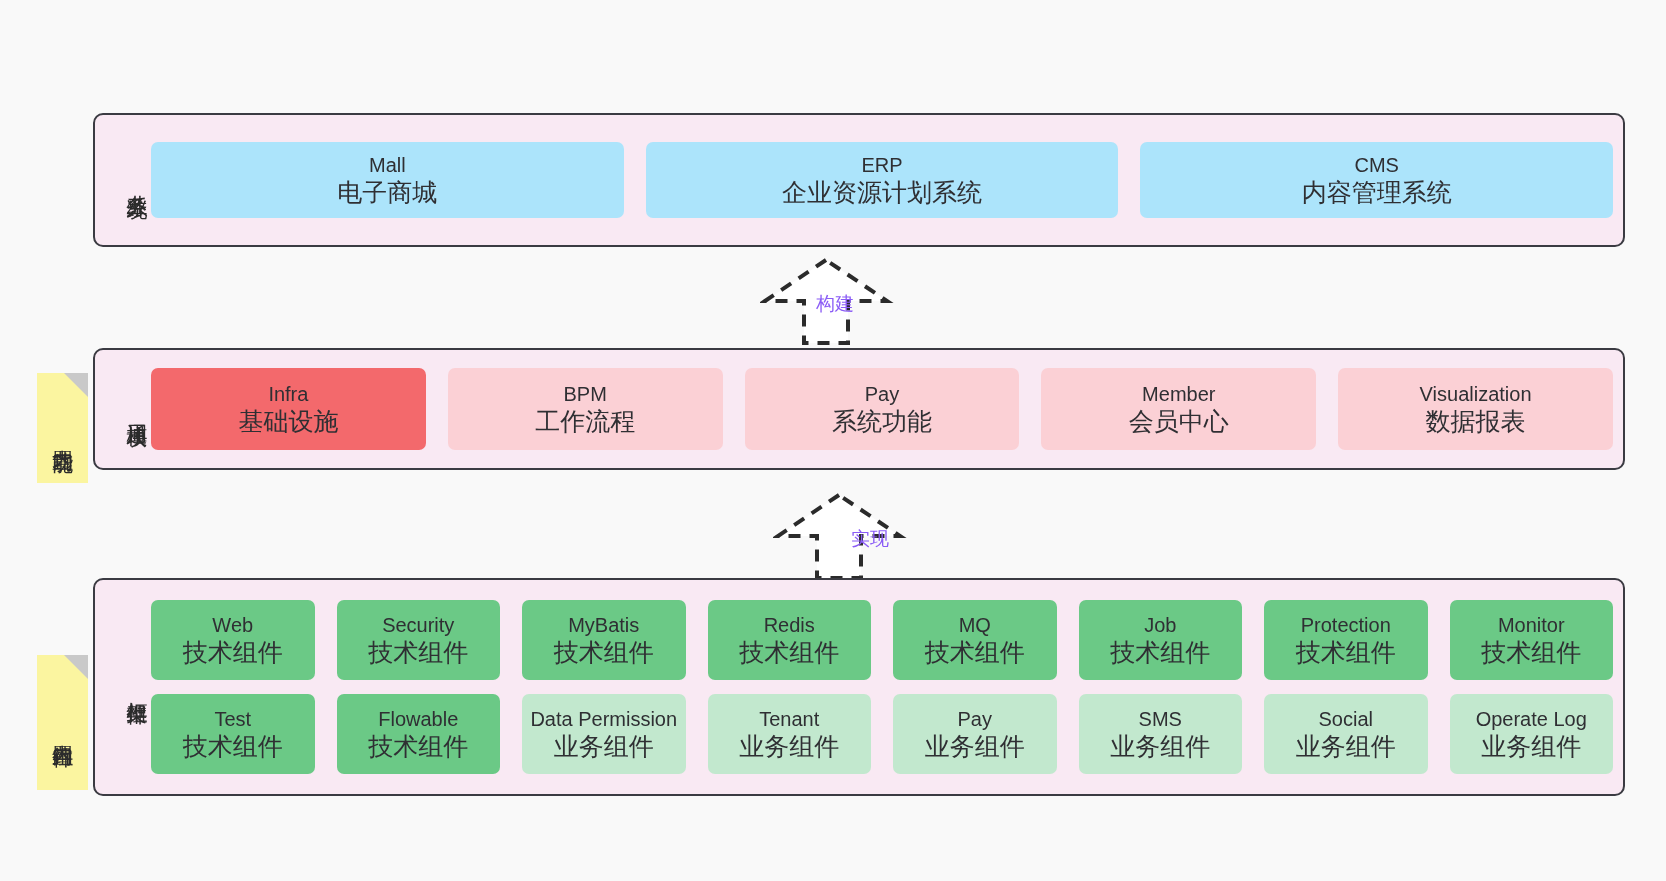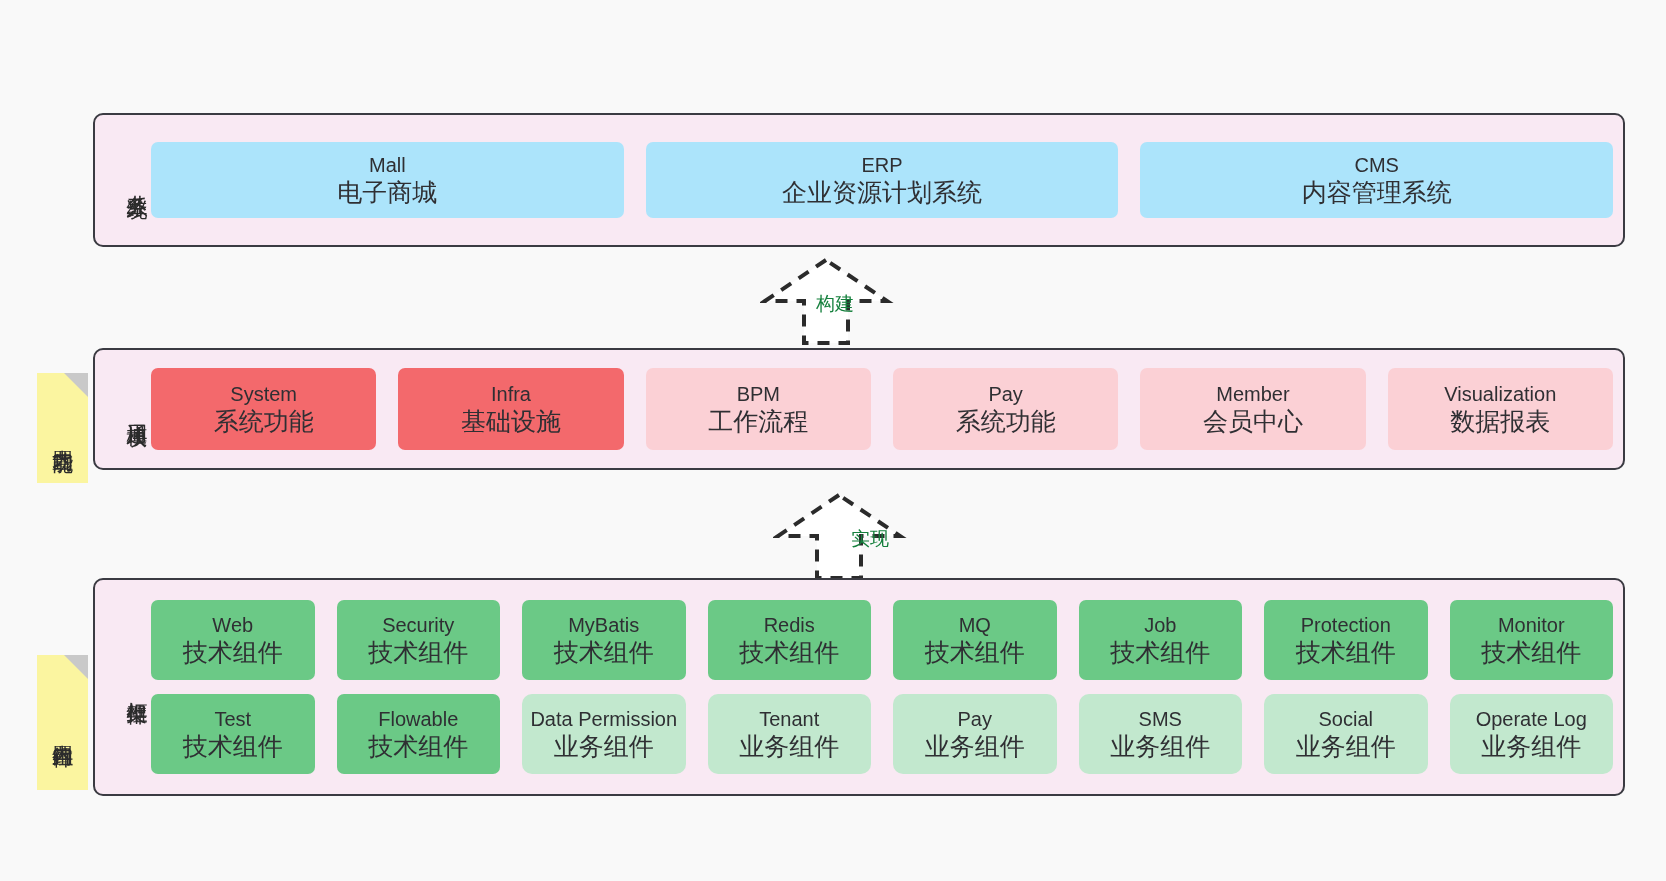--- a/index.html
+++ b/index.html
@@ -81,21 +81,21 @@
     color: #2f2f33;
   }
   .node .cn {
     font-size: 25px;
     color: #2f2f33;
   }
   .biz-node   { background: #ace4fb; height: 76px; }
   .mod-strong { background: #f3696c; height: 82px; }
   .mod-light  { background: #fbd0d5; height: 82px; }
   .tech-node  { background: #6bc986; height: 80px; }
-  .biz-comp   { background: #c2e8ce; height: 80px; border-radius: 10px; }
+  .biz-comp   { background: #c2e8ce; height: 80px; }
 
   
   .note {
     position: absolute;
     background: #fbf5a0;
     font-size: 21px;
     letter-spacing: 1px;
     color: #2b2b2b;
     display: flex;
     align-items: center;
@@ -119,21 +119,21 @@
     border-top: 24px solid #c9c9c9;
   }
 
   
   .arrow-wrap {
     position: absolute;
   }
   .arrow-label {
     position: absolute;
     font-size: 19px;
-    color: #15803d;
+    color: #8b5cf6;
     white-space: nowrap;
   }
 </style>
 </head>
 <body>
 
 <div id="canvas">
 
   <div class="layer" id="layer-0" style="left:93px; top:113px; width:1532px; height:134px;">
     <div class="layer-label">业务系统</div>
@@ -165,24 +165,20 @@
   <div class="note" style="left:37px; top:373px; width:51px; height:110px;">
     <span class="fold"></span>
     <span class="note-text">内置功能</span>
   </div>
 
   <div class="layer" id="layer-1" style="left:93px; top:348px; width:1532px; height:122px;">
     <div class="layer-label">通用模块</div>
     <div class="layer-body">
       <div class="row">
         <div class="node mod-strong">
-          <span class="en">System</span>
-          <span class="cn">系统功能</span>
-        </div>
-        <div class="node mod-strong">
           <span class="en">Infra</span>
           <span class="cn">基础设施</span>
         </div>
         <div class="node mod-light">
           <span class="en">BPM</span>
           <span class="cn">工作流程</span>
         </div>
         <div class="node mod-light">
           <span class="en">Pay</span>
           <span class="cn">系统功能</span>

